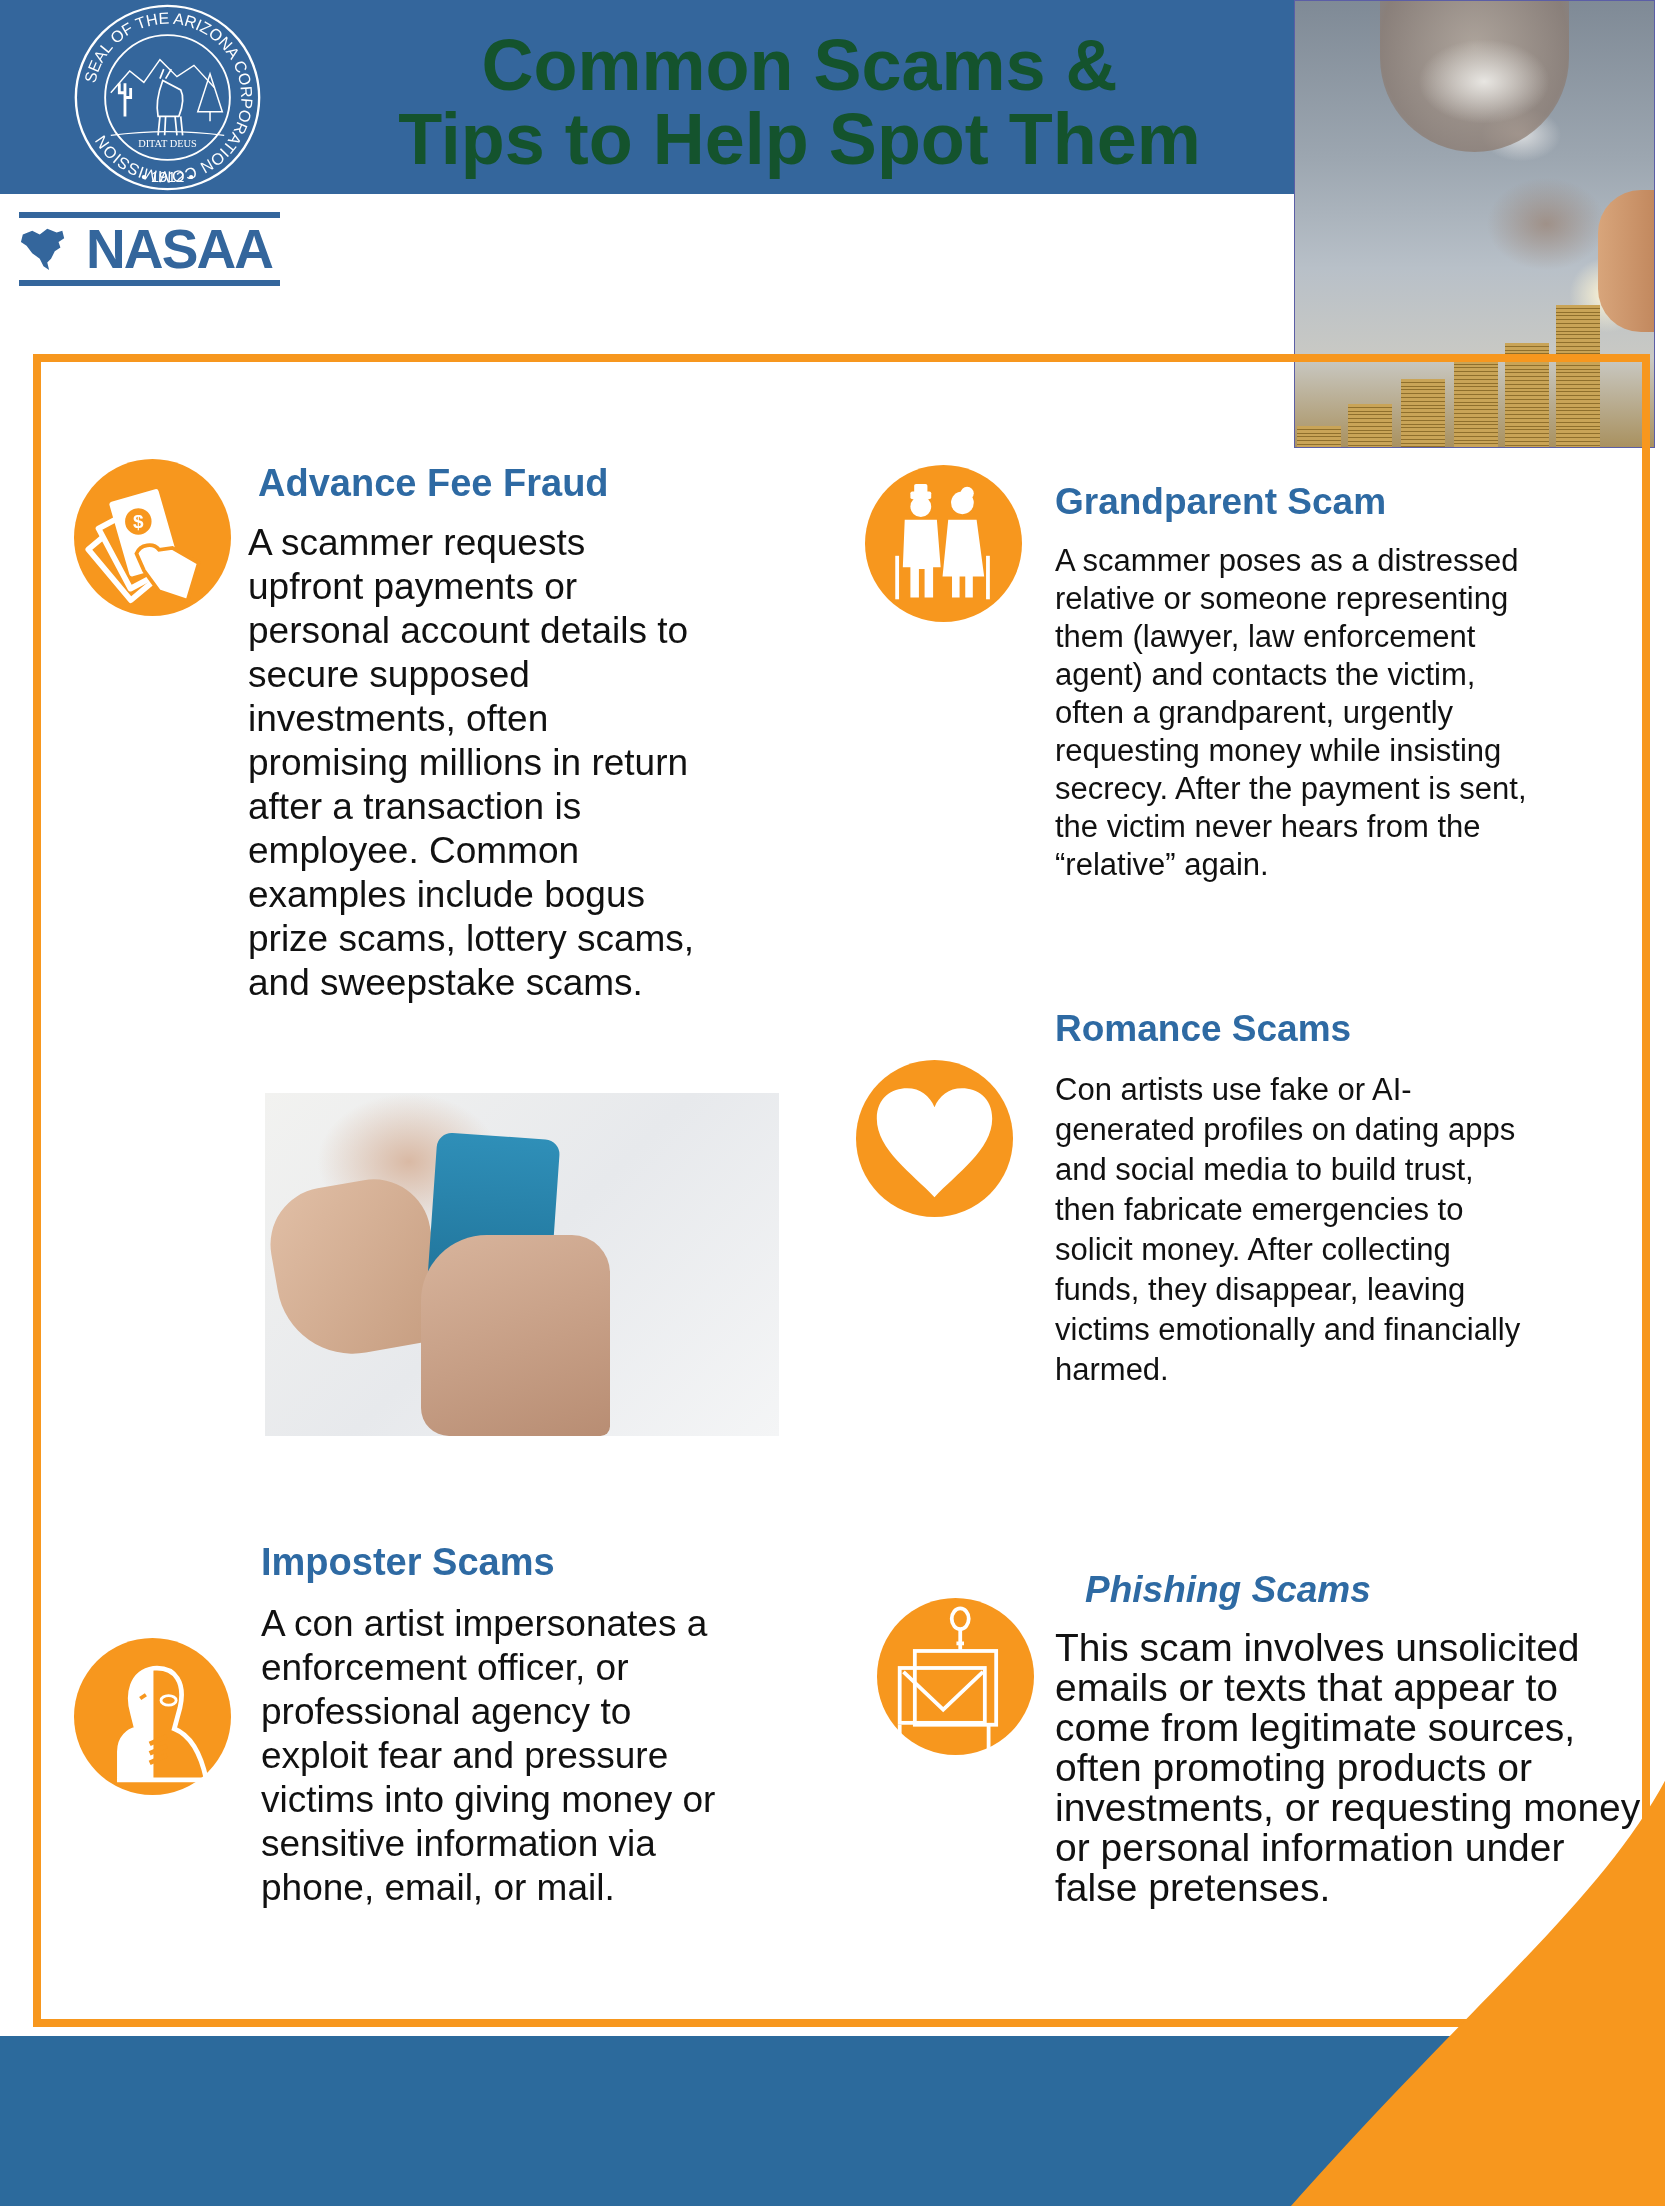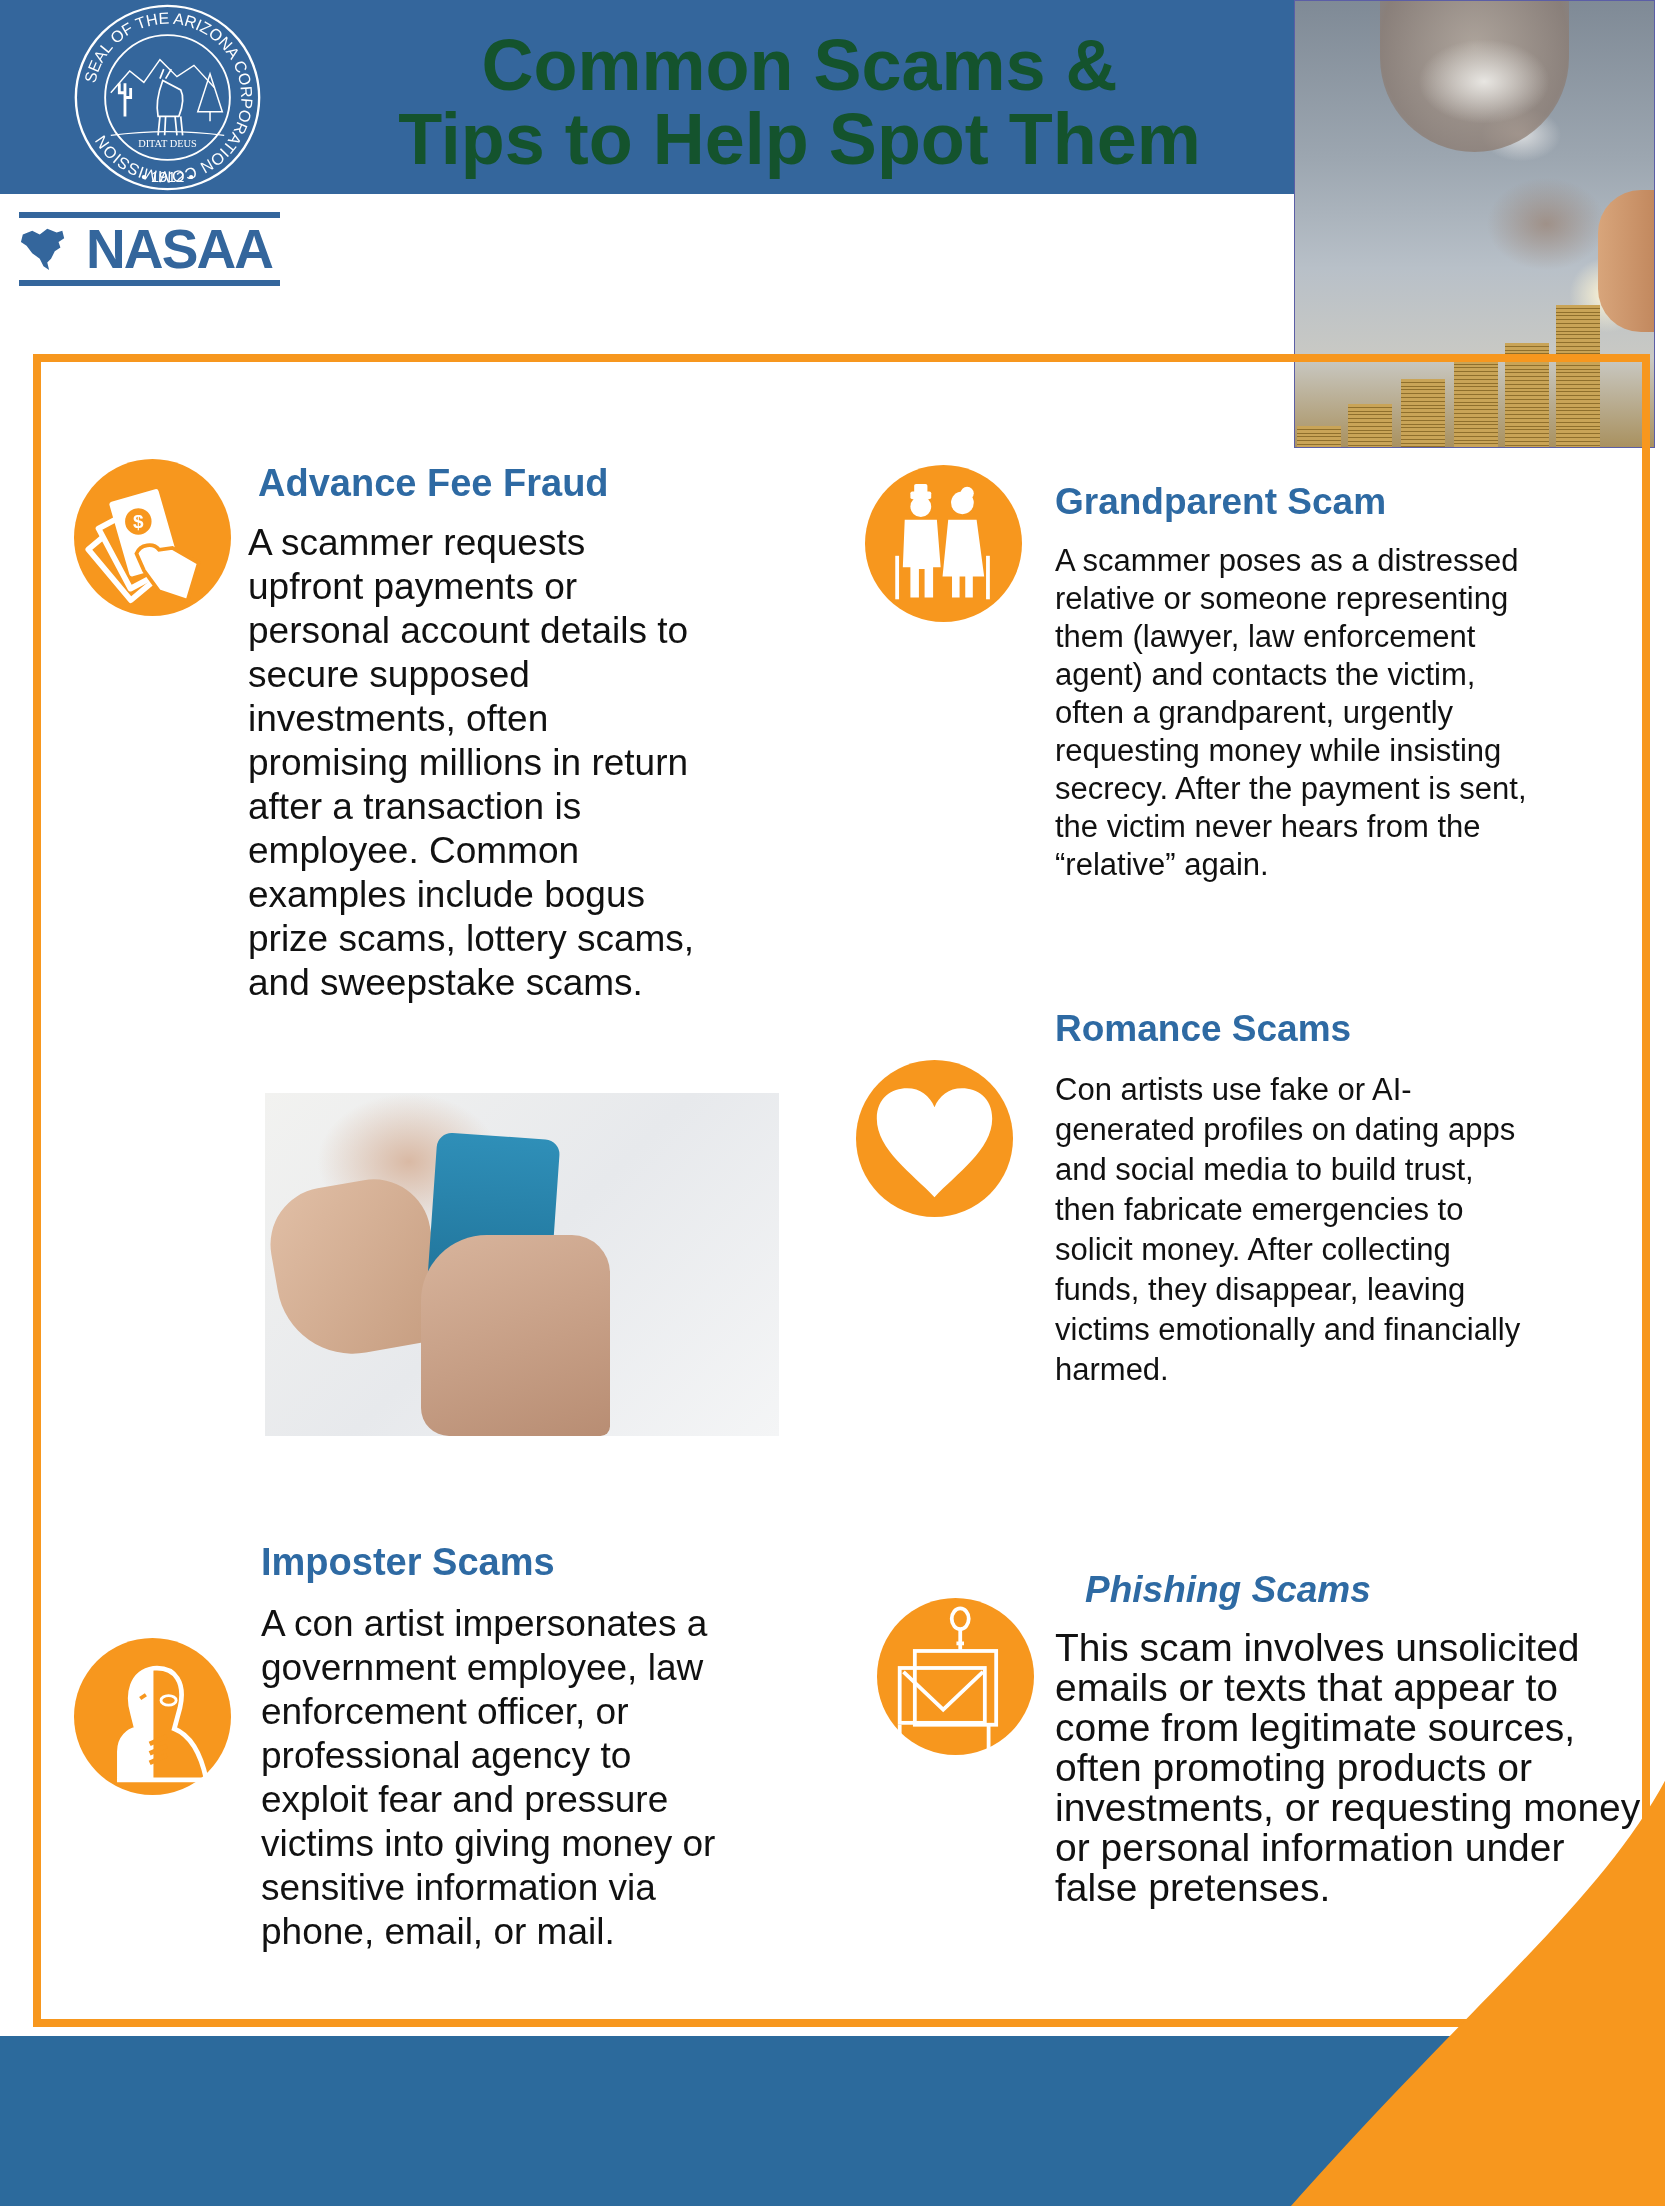--- a/index.html
+++ b/index.html
@@ -228,21 +228,20 @@
     <g stroke="#f7971e" stroke-width="5">
       <line x1="80" y1="112" x2="98" y2="104"></line>
       <line x1="80" y1="122" x2="98" y2="114"></line>
       <line x1="80" y1="132" x2="98" y2="124"></line>
     </g>
   </svg>
 </div>
 <div id="s-imp-title" class="sec-title">Imposter Scams</div>
 <div id="s-imp-body" class="sec-body">
   <div>A con artist impersonates a</div>
-  <div>government employee, law</div>
   <div>enforcement officer, or</div>
   <div>professional agency to</div>
   <div>exploit fear and pressure</div>
   <div>victims into giving money or</div>
   <div>sensitive information via</div>
   <div>phone, email, or mail.</div>
 </div>
 
 <div class="icon-circle" style="left:877px; top:1598px;">
   <svg viewBox="0 0 166 166" fill="none" stroke="#ffffff" stroke-width="4">

